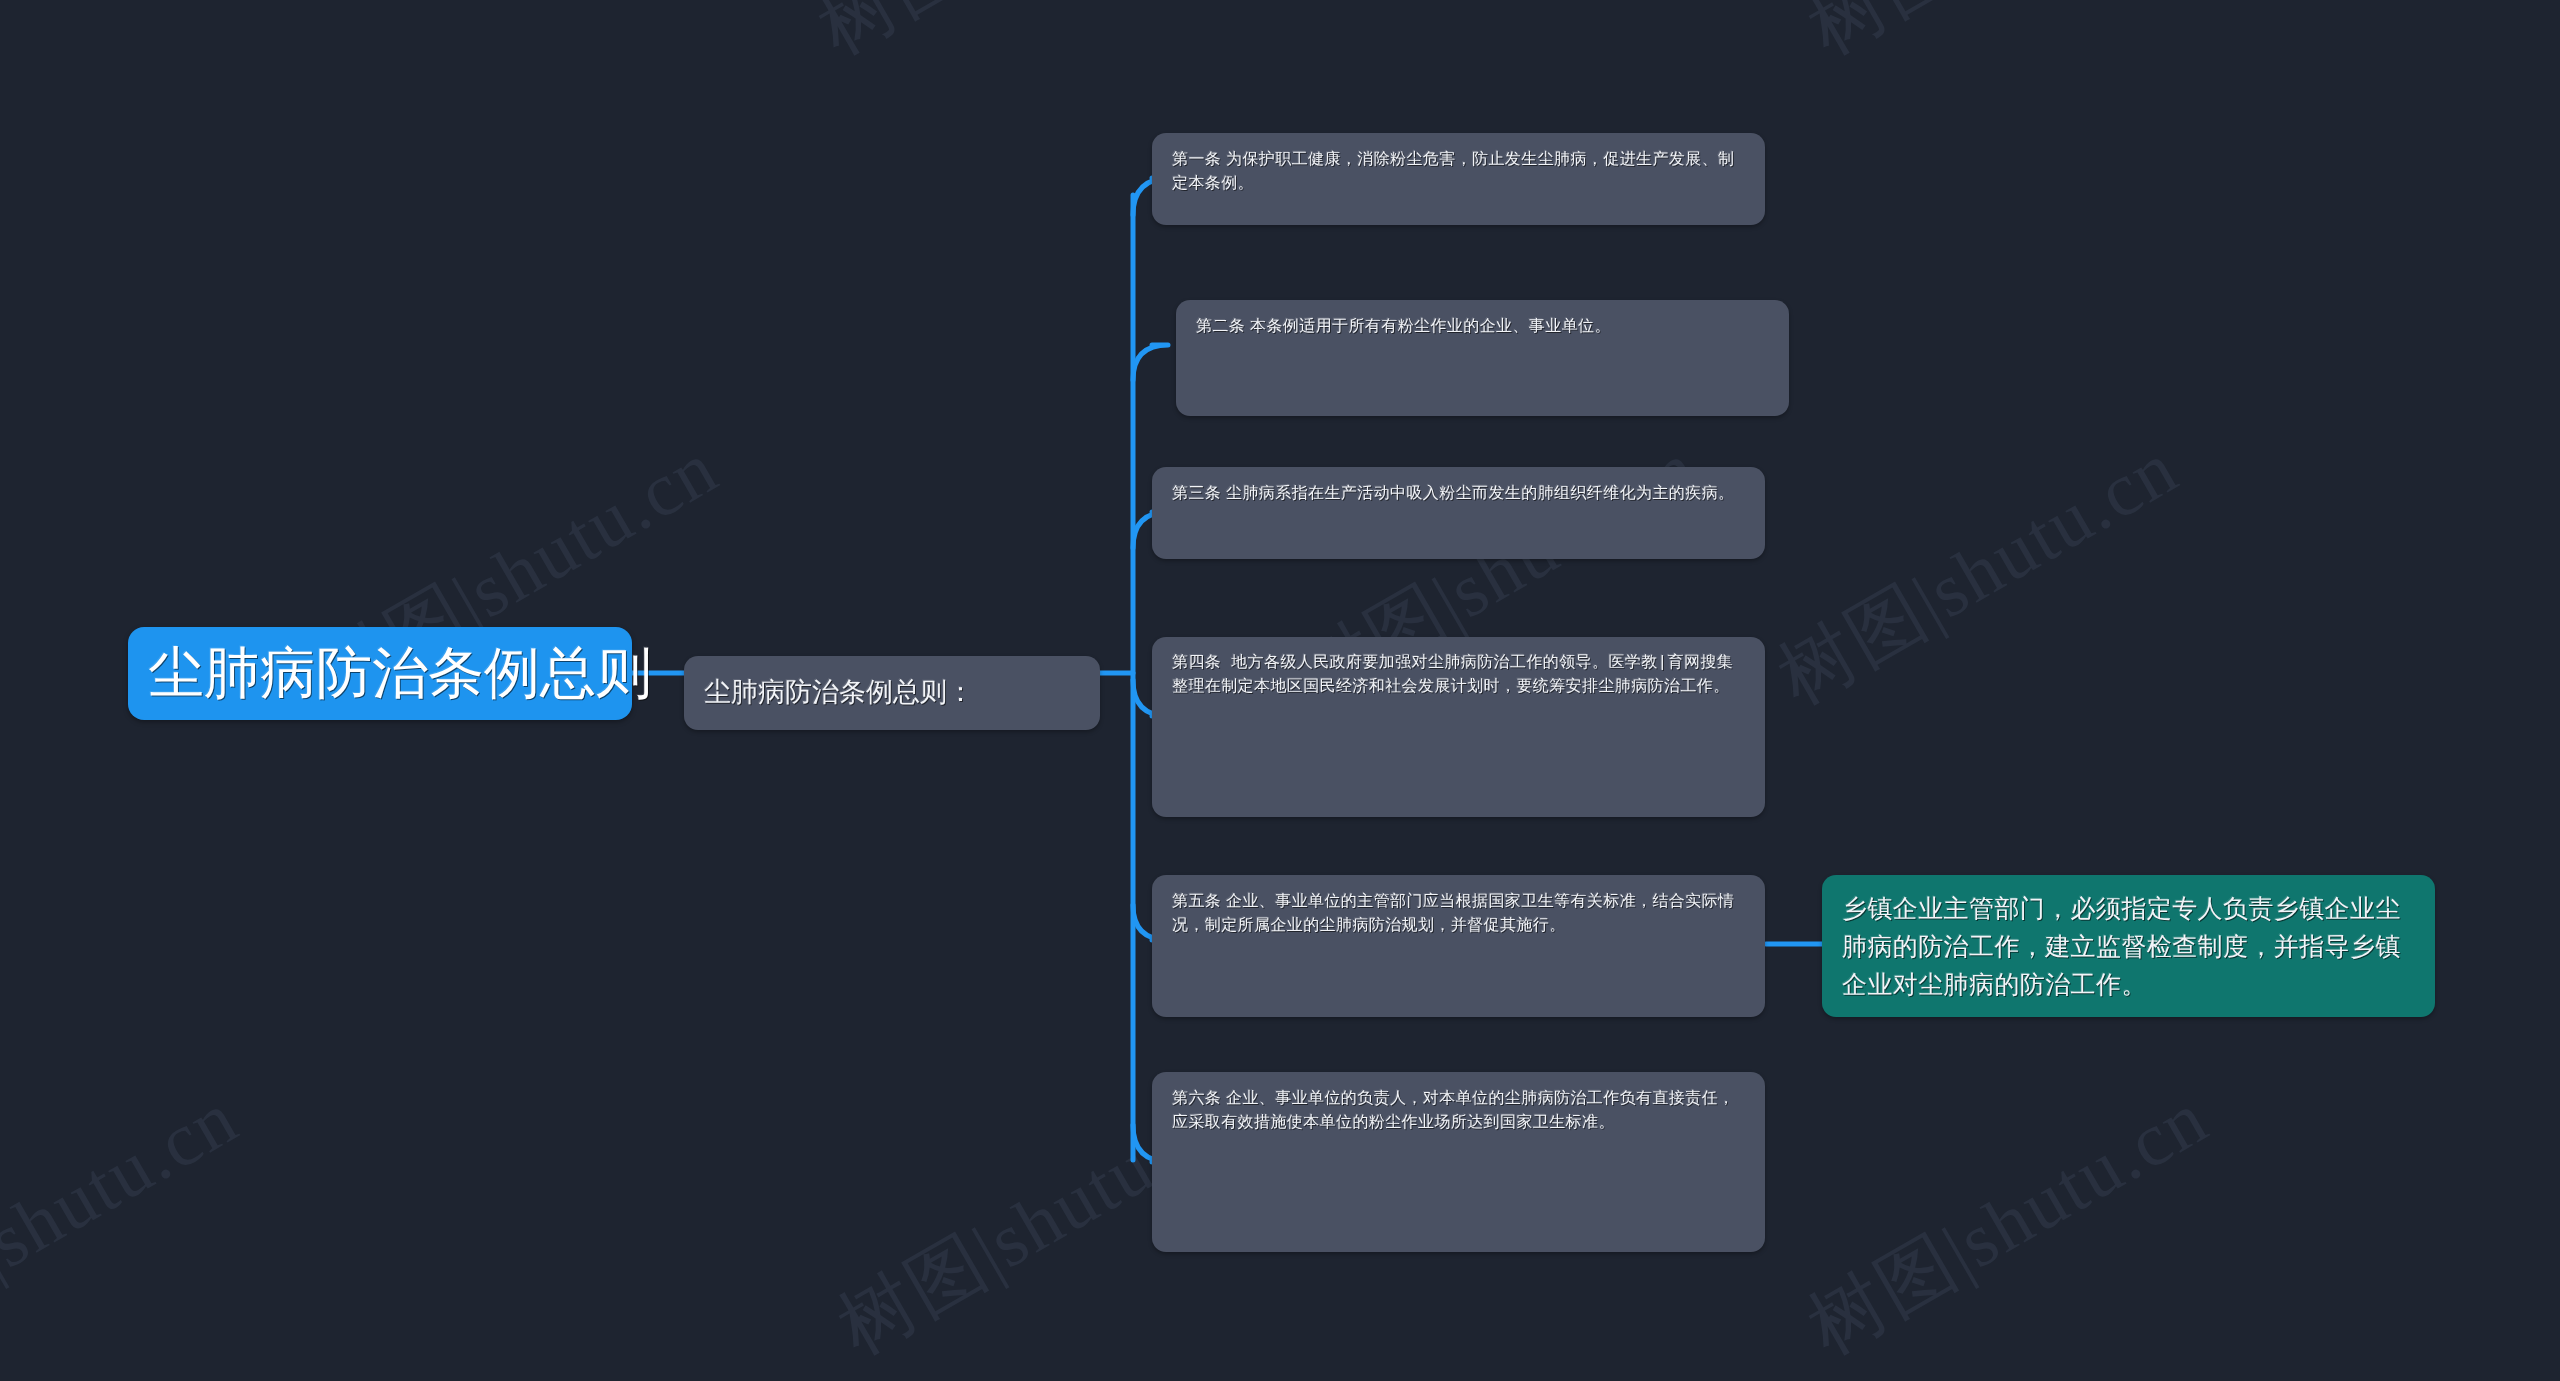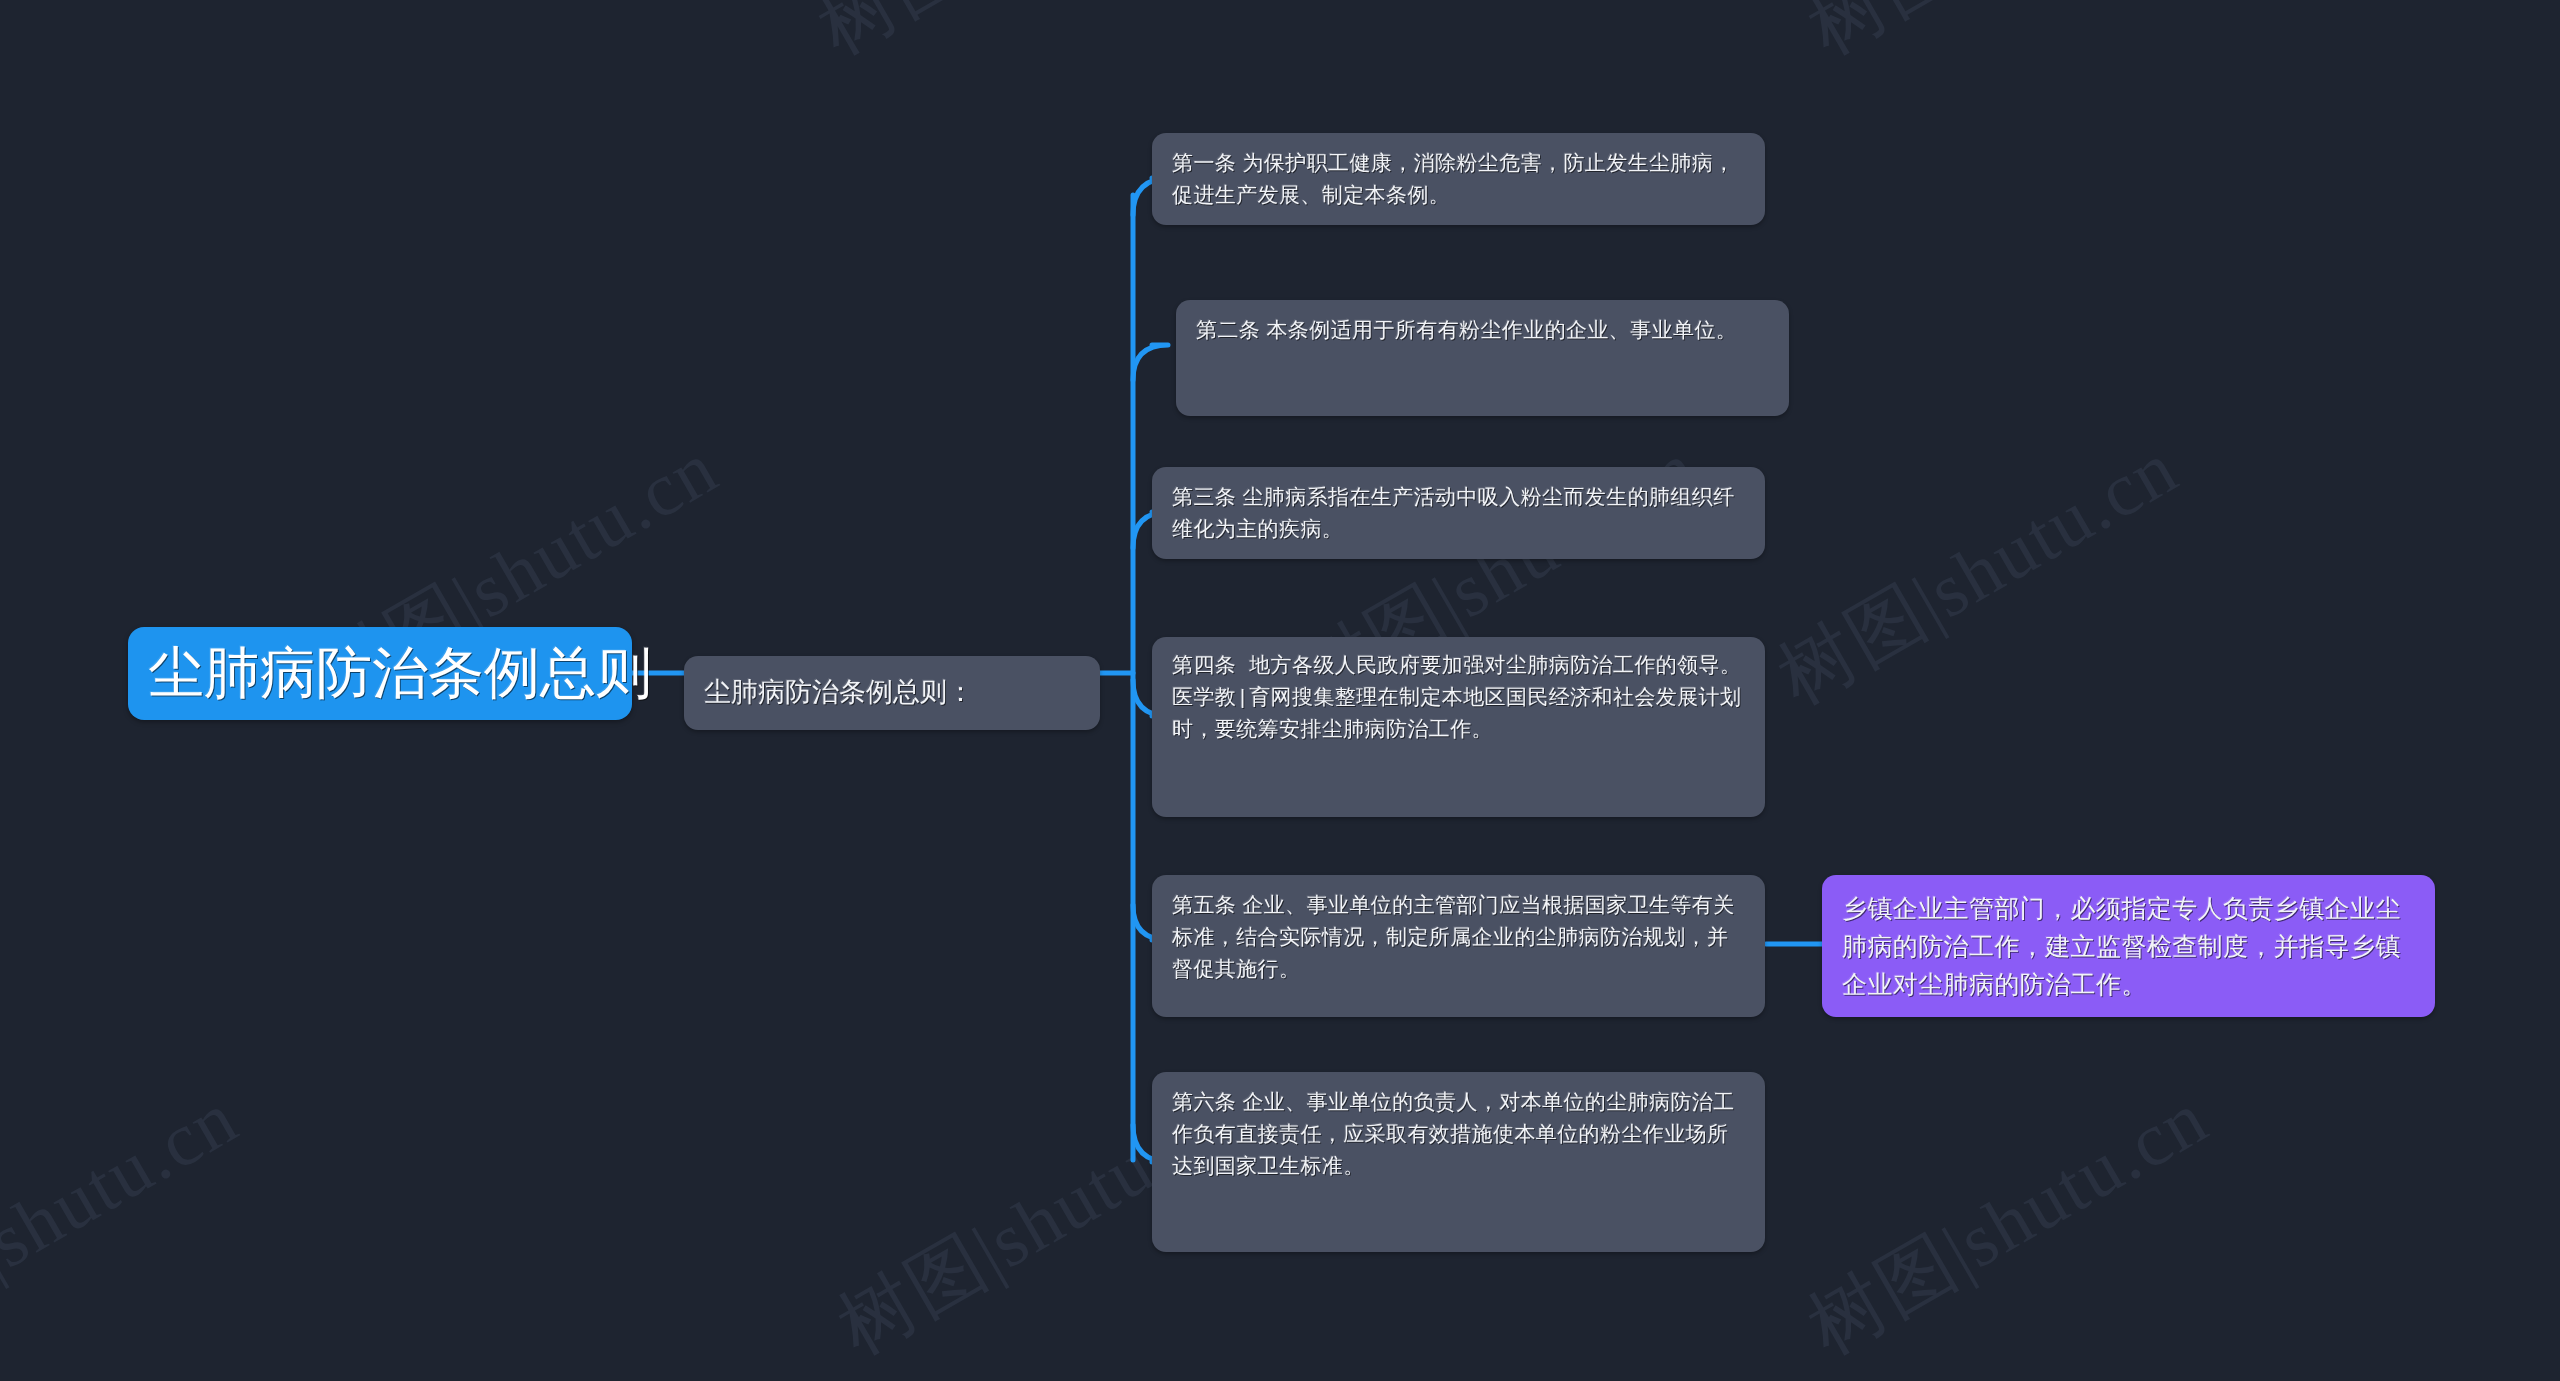--- a/index.html
+++ b/index.html
@@ -89,30 +89,30 @@
     white-space: nowrap;
   }
 
   .node-leaf {
     background: #4a5163;
     box-shadow: 0 2px 4px rgba(0,0,0,0.3);
     align-items: flex-start;
   }
   .node-leaf .node-text {
     color: #f2f4f8;
-    font-size: 21px;
+    font-size: 16px;
     line-height: 1.52;
     letter-spacing: 0.4px;
     display: block;
     width: 100%;
     word-break: break-all;
   }
 
   .node-subleaf {
-    background: #8b5cf6;
+    background: #0f766e;
     box-shadow: 0 2px 4px rgba(0,0,0,0.3);
     align-items: flex-start;
   }
   .node-subleaf .node-text {
     color: #f2f4f8;
     font-size: 25px;
     line-height: 1.52;
     letter-spacing: 0.4px;
     display: block;
     width: 100%;

